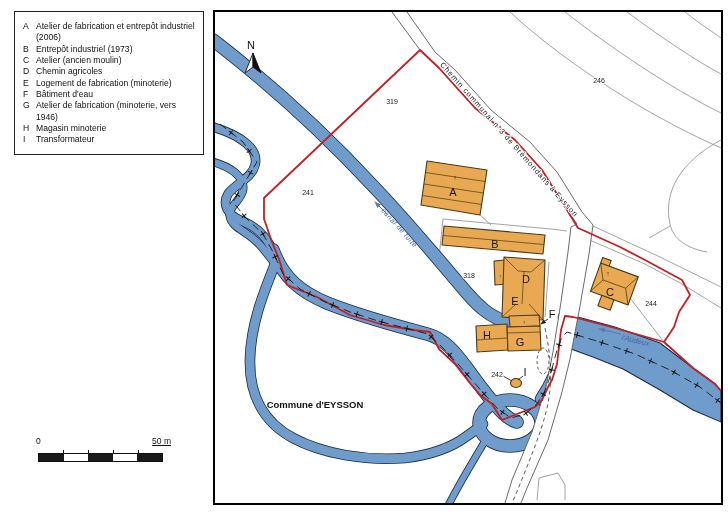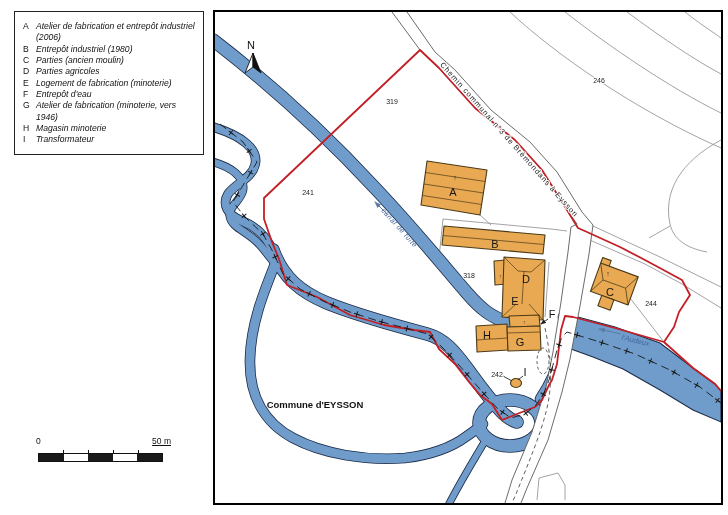--- a/index.html
+++ b/index.html
@@ -8,21 +8,21 @@
     font-family:"Liberation Sans", sans-serif;color:#111;overflow:hidden;
   }
   .legend{
     position:absolute;left:14px;top:11px;width:190px;
     border:1.2px solid #222;background:#fff;
     padding:9px 6px 8px 8px;box-sizing:border-box;
     font-size:8.6px;line-height:1.32;
   }
   .legend-row{display:flex;}
   .legend-key{width:13px;flex:0 0 13px;}
-  .legend-text{flex:1;font-style:italic;}
+  .legend-text{flex:1;}
   .scalebar{position:absolute;left:38px;top:436px;width:125px;}
   .scalebar-labels{position:relative;height:13px;font-size:8.5px;}
   .scalebar-start{position:absolute;left:-2px;top:0;}
   .scalebar-end{position:absolute;right:-8px;top:0;text-decoration:underline;}
   .scalebar-bar{position:relative;height:7px;border:1px solid #111;display:flex;margin-top:4px;}
   .seg{flex:1;}
   .seg.b{background:#1a1a1a;}
   .seg.w{background:#fff;}
   .tick{position:absolute;top:-4px;width:1px;height:4px;background:#111;}
   .map-frame{
@@ -35,37 +35,37 @@
 </head>
 <body>
 
 <div class="legend">
   <div class="legend-row">
       <span class="legend-key">A</span>
       <span class="legend-text">Atelier de fabrication et entrepôt industriel (2006)</span>
     </div>
   <div class="legend-row">
       <span class="legend-key">B</span>
-      <span class="legend-text">Entrepôt industriel (1980)</span>
+      <span class="legend-text">Entrepôt industriel (1973)</span>
     </div>
   <div class="legend-row">
       <span class="legend-key">C</span>
-      <span class="legend-text">Parties (ancien moulin)</span>
+      <span class="legend-text">Atelier (ancien moulin)</span>
     </div>
   <div class="legend-row">
       <span class="legend-key">D</span>
-      <span class="legend-text">Parties agricoles</span>
+      <span class="legend-text">Chemin agricoles</span>
     </div>
   <div class="legend-row">
       <span class="legend-key">E</span>
       <span class="legend-text">Logement de fabrication (minoterie)</span>
     </div>
   <div class="legend-row">
       <span class="legend-key">F</span>
-      <span class="legend-text">Entrepôt d'eau</span>
+      <span class="legend-text">Bâtiment d'eau</span>
     </div>
   <div class="legend-row">
       <span class="legend-key">G</span>
       <span class="legend-text">Atelier de fabrication (minoterie, vers 1946)</span>
     </div>
   <div class="legend-row">
       <span class="legend-key">H</span>
       <span class="legend-text">Magasin minoterie</span>
     </div>
   <div class="legend-row">

